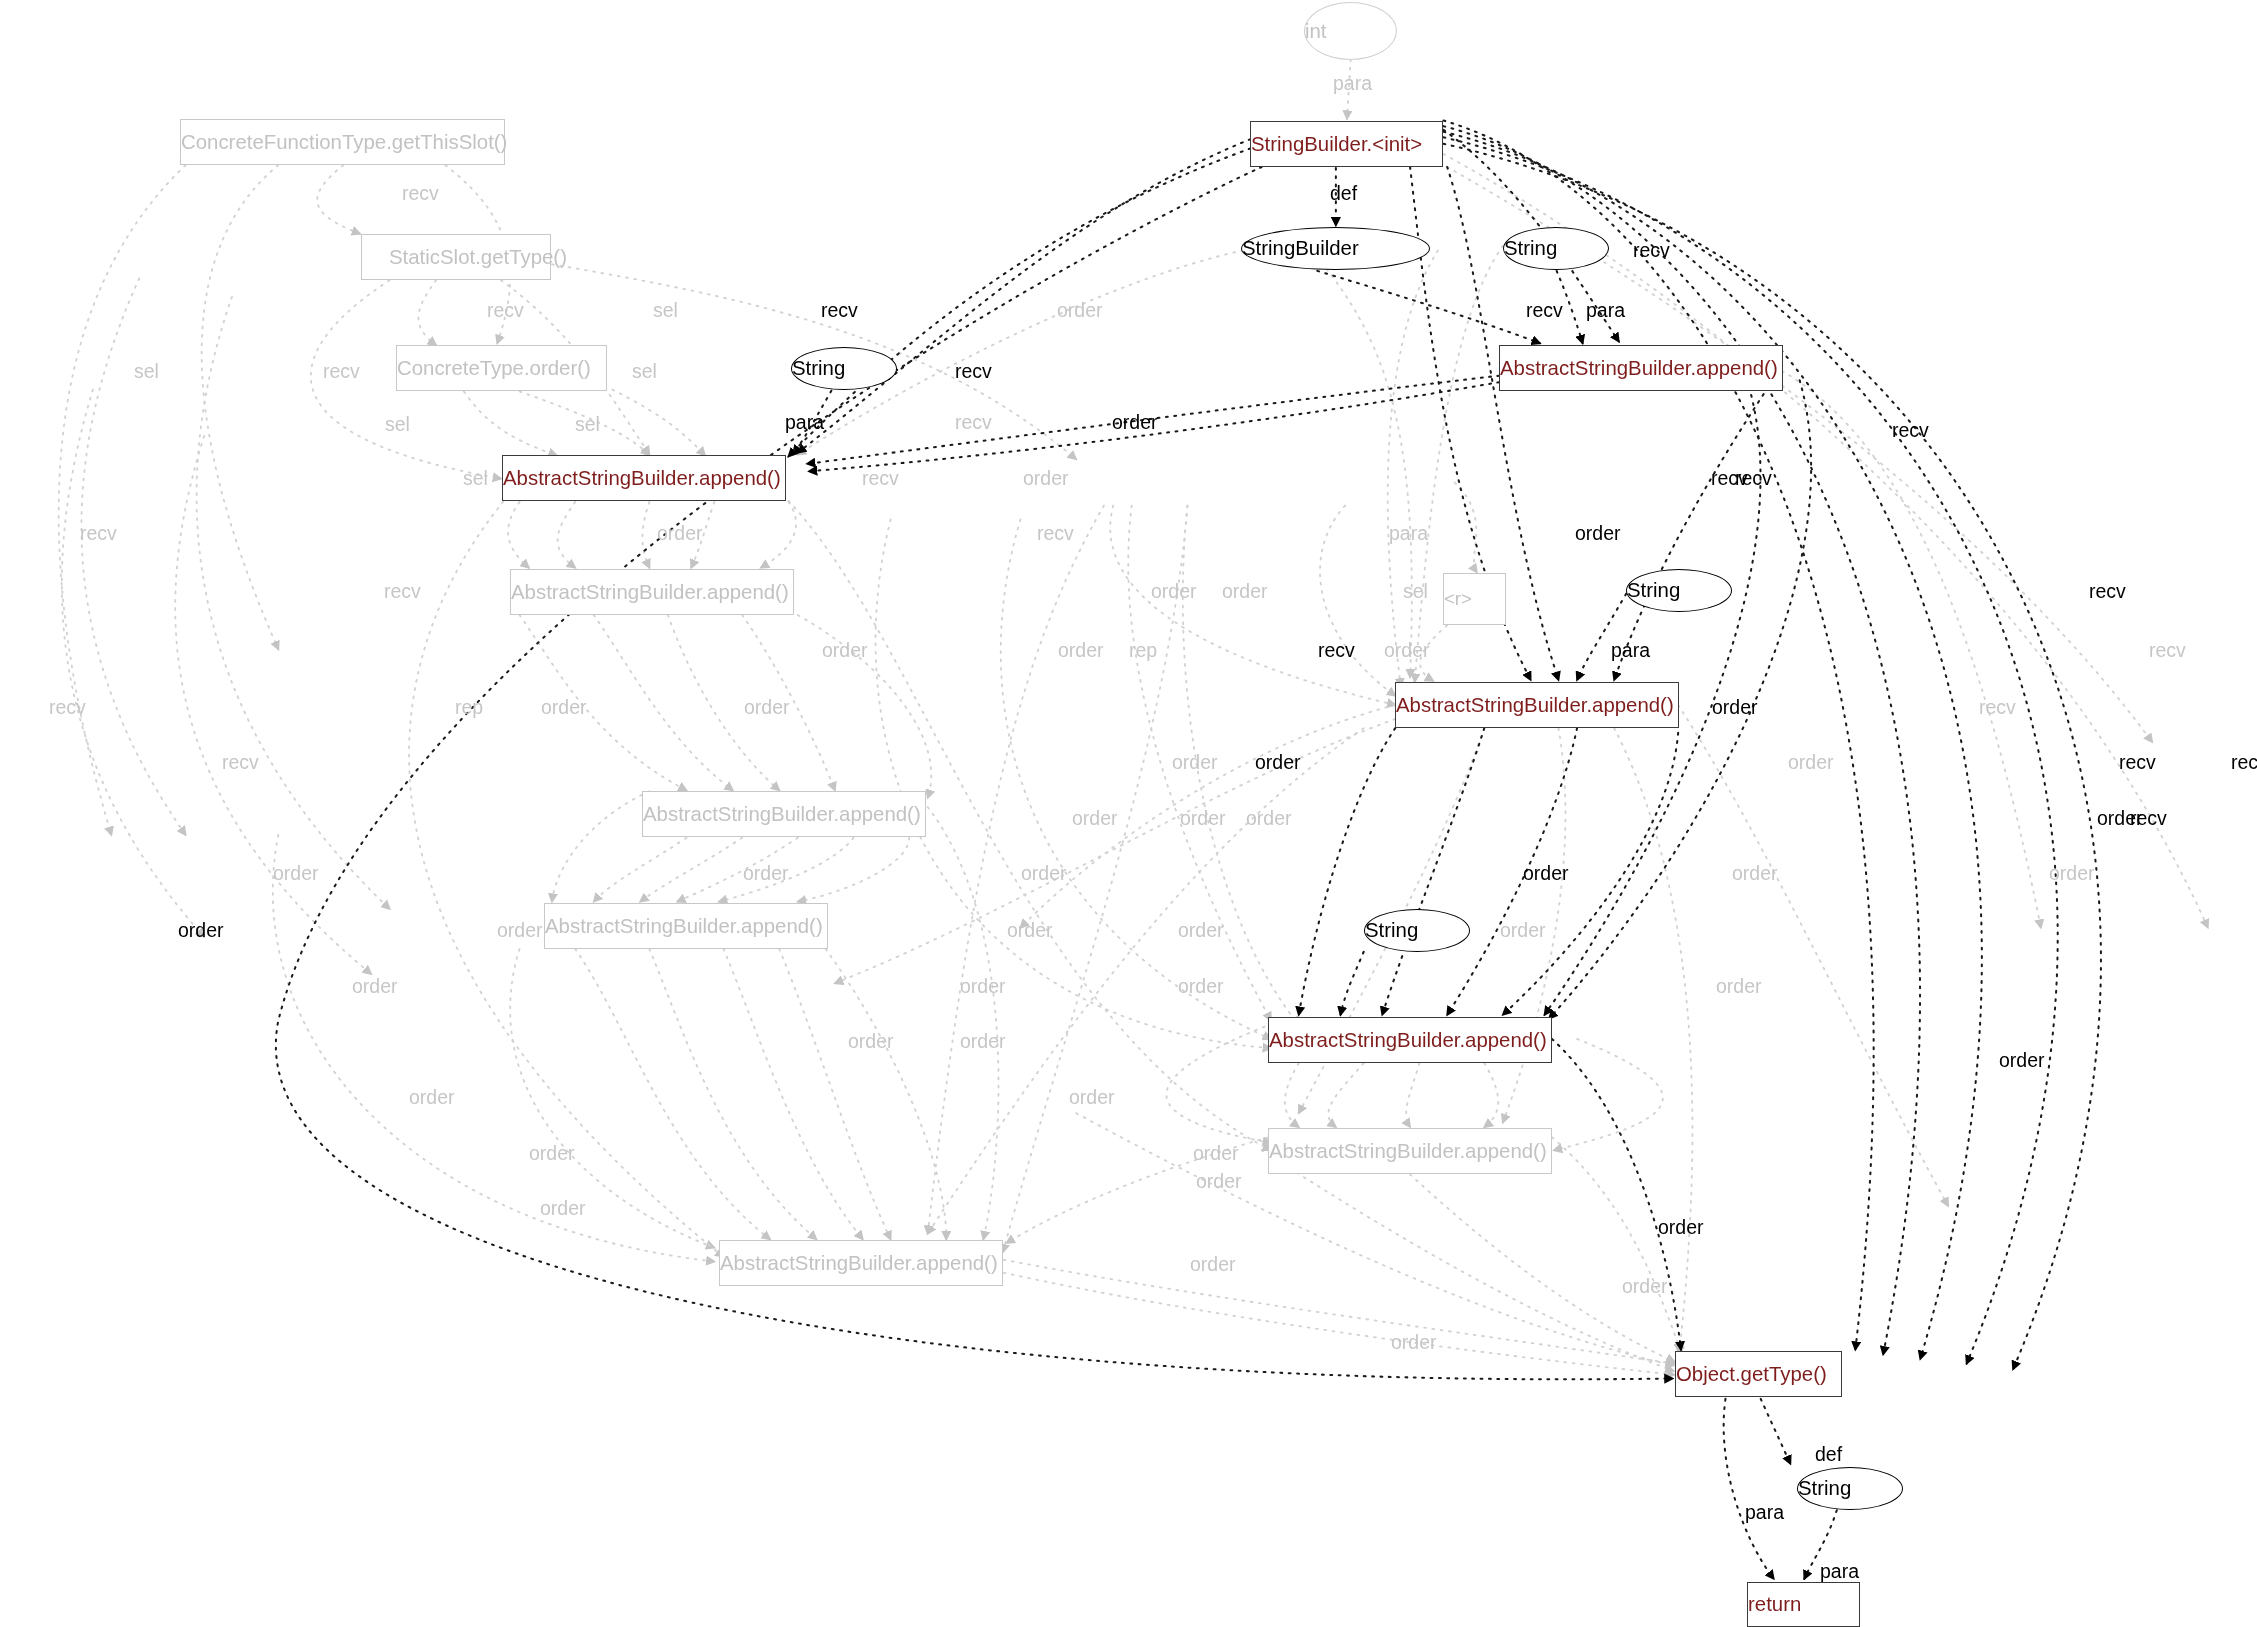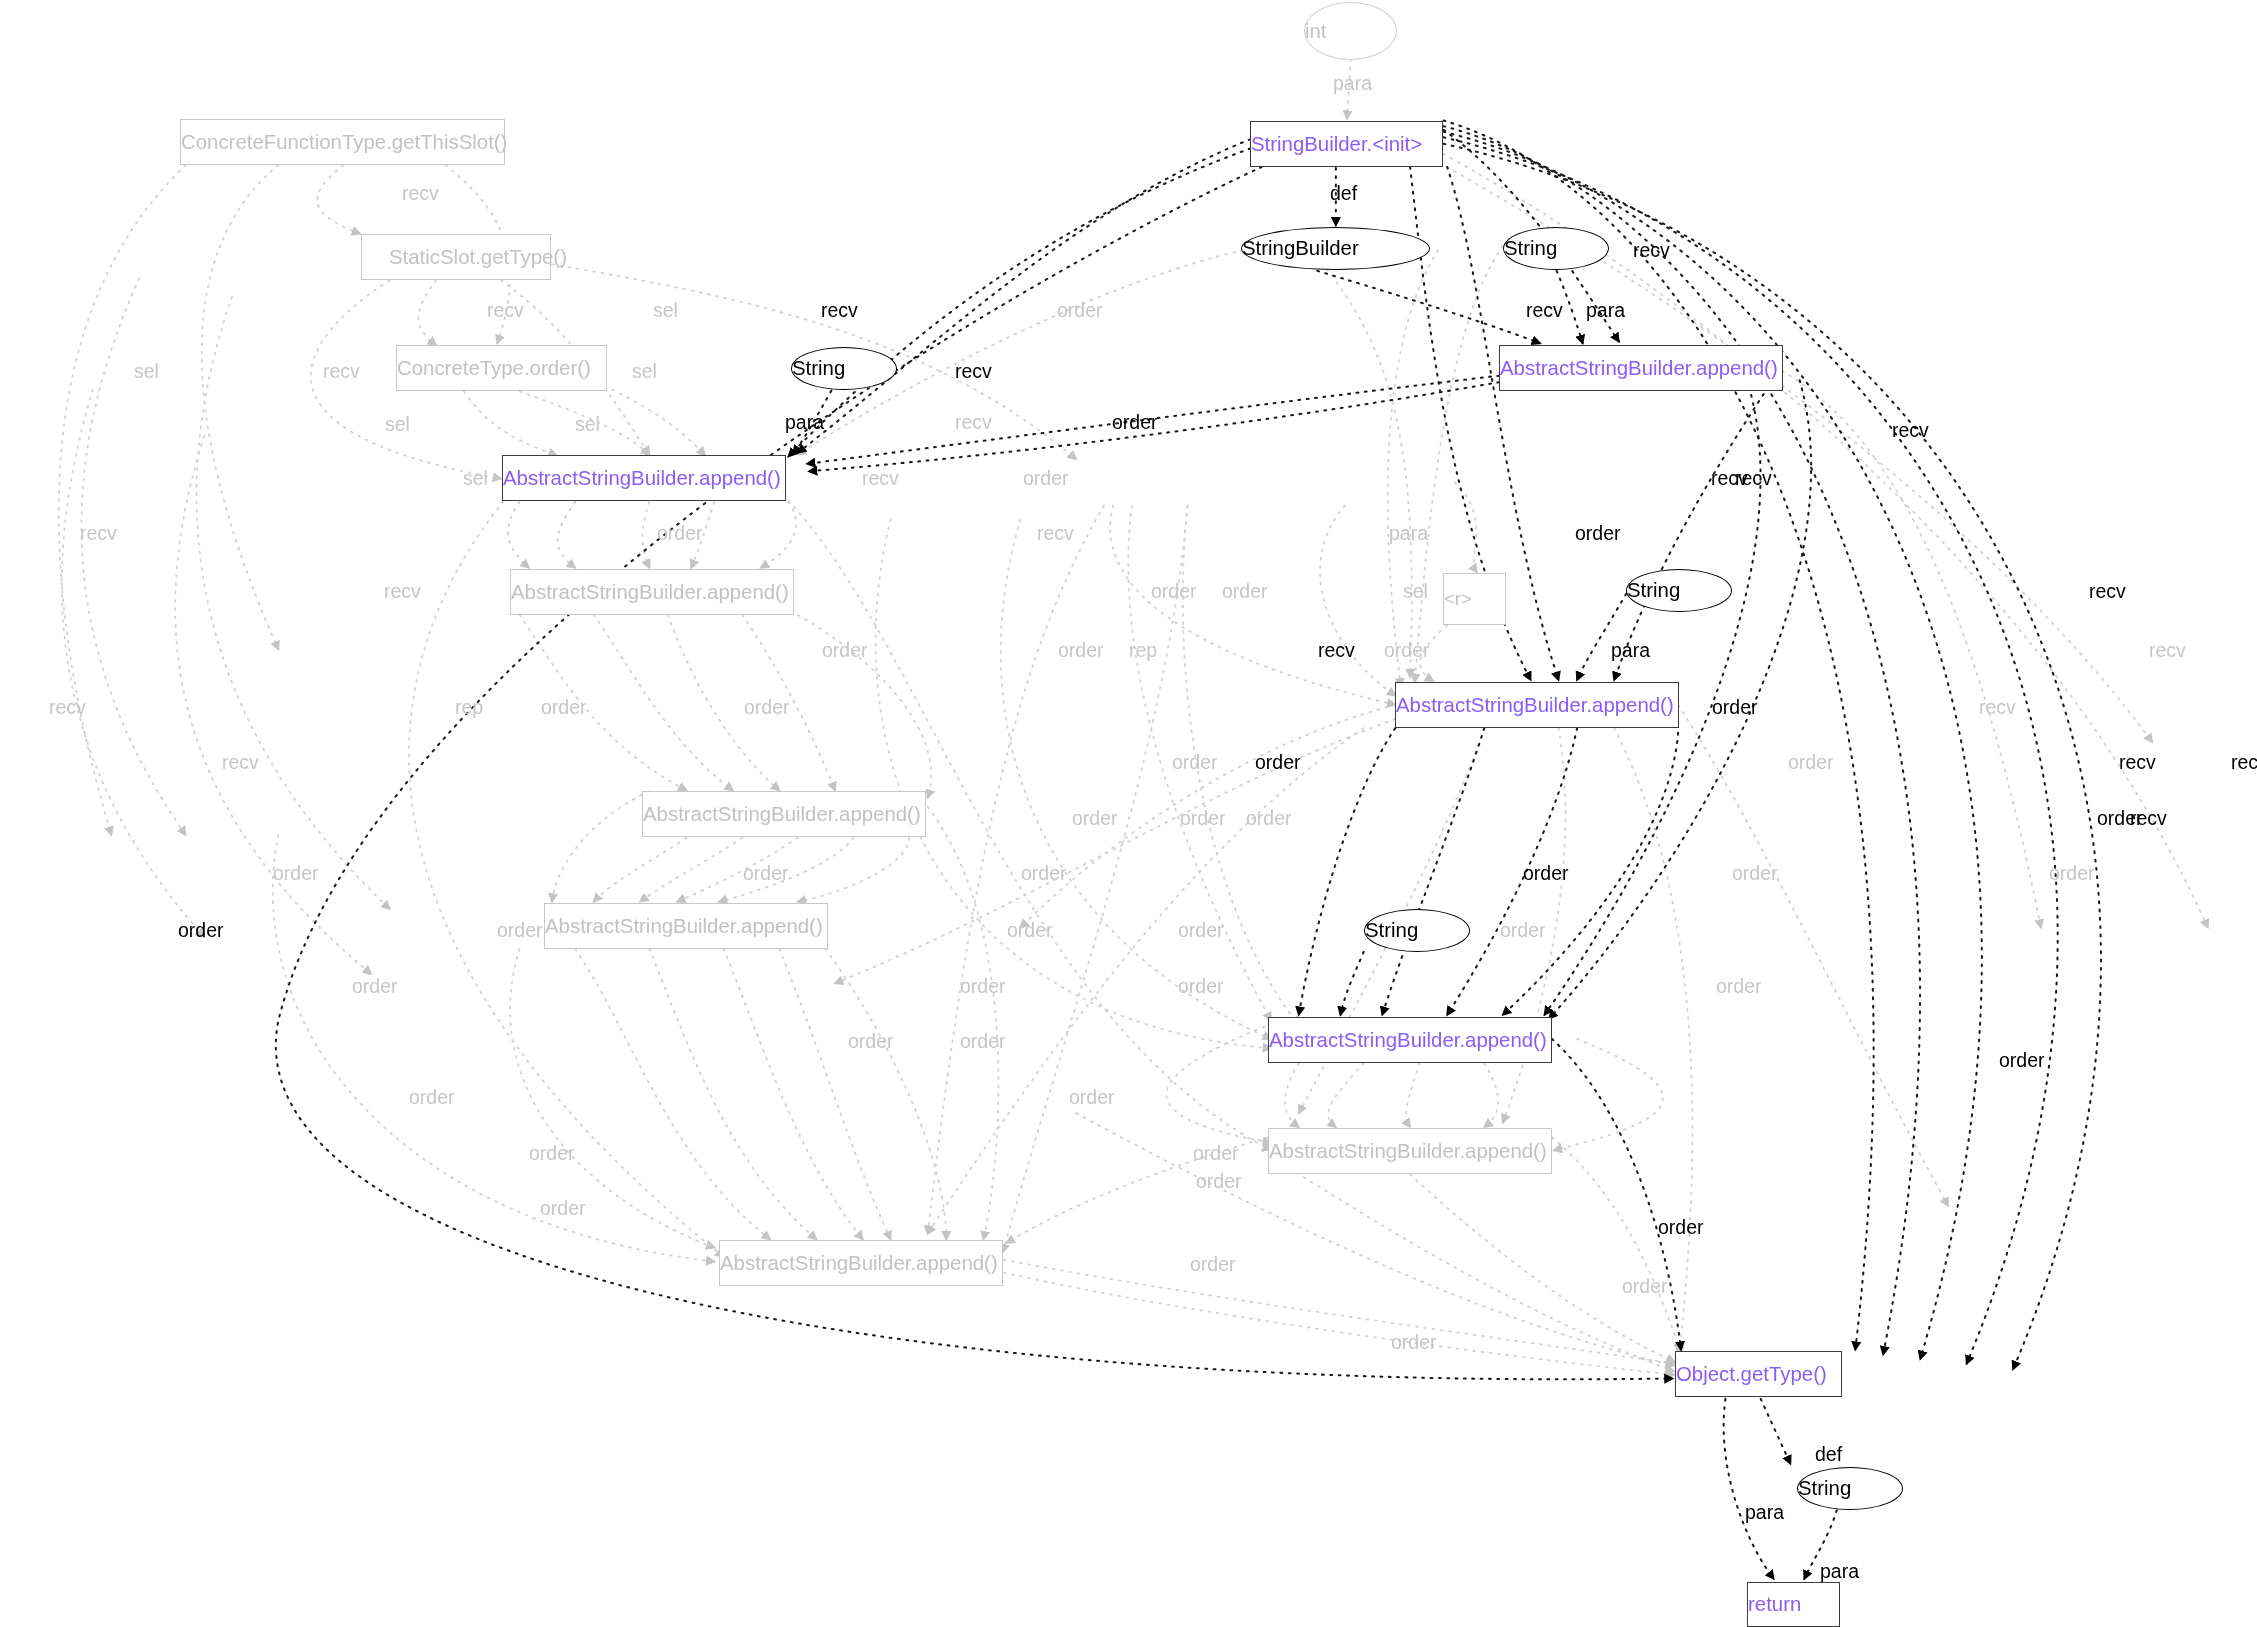--- a/index.html
+++ b/index.html
@@ -27,21 +27,21 @@
     box-sizing: border-box;
     display: flex;
     align-items: center;
     white-space: nowrap;
     font-size: 20.4px;
     line-height: 1;
   }
   .node.box {
     border: 1.5px solid #3a3a3a;
     background: #ffffff;
-    color: #8b5cf6;
+    color: #7f1d1d;
     border-radius: 0;
   }
   .node.box.faded {
     border-color: #c8c8c8;
     color: #c2c2c2;
   }
   .node.ellipse {
     border: 1.7px solid #000000;
     background: #ffffff;
     color: #000000;
@@ -272,21 +272,21 @@
   </div>
 
   <div class="node box" style="left:1675px; top:1351px; width:167px; height:46px;">
     <span>Object.getType()</span>
   </div>
 
   <div class="node ellipse" style="left:1797px; top:1467px; width:106px; height:43px;">
     <span>String</span>
   </div>
 
-  <div class="node box" style="left:1747px; top:1582px; width:93px; height:45px;">
+  <div class="node box" style="left:1747px; top:1582px; width:113px; height:45px;">
     <span>return</span>
   </div>
 
   <div id="edge-label-layer">
       <div class="edge-label faded" style="left: 1333px; top: 74px;">para</div>
       <div class="edge-label faded" style="left: 402px; top: 184px;">recv</div>
       <div class="edge-label" style="left: 1330px; top: 184px;">def</div>
       <div class="edge-label" style="left: 1633px; top: 241px;">recv</div>
       <div class="edge-label faded" style="left: 653px; top: 301px;">sel</div>
       <div class="edge-label faded" style="left: 487px; top: 301px;">recv</div>

